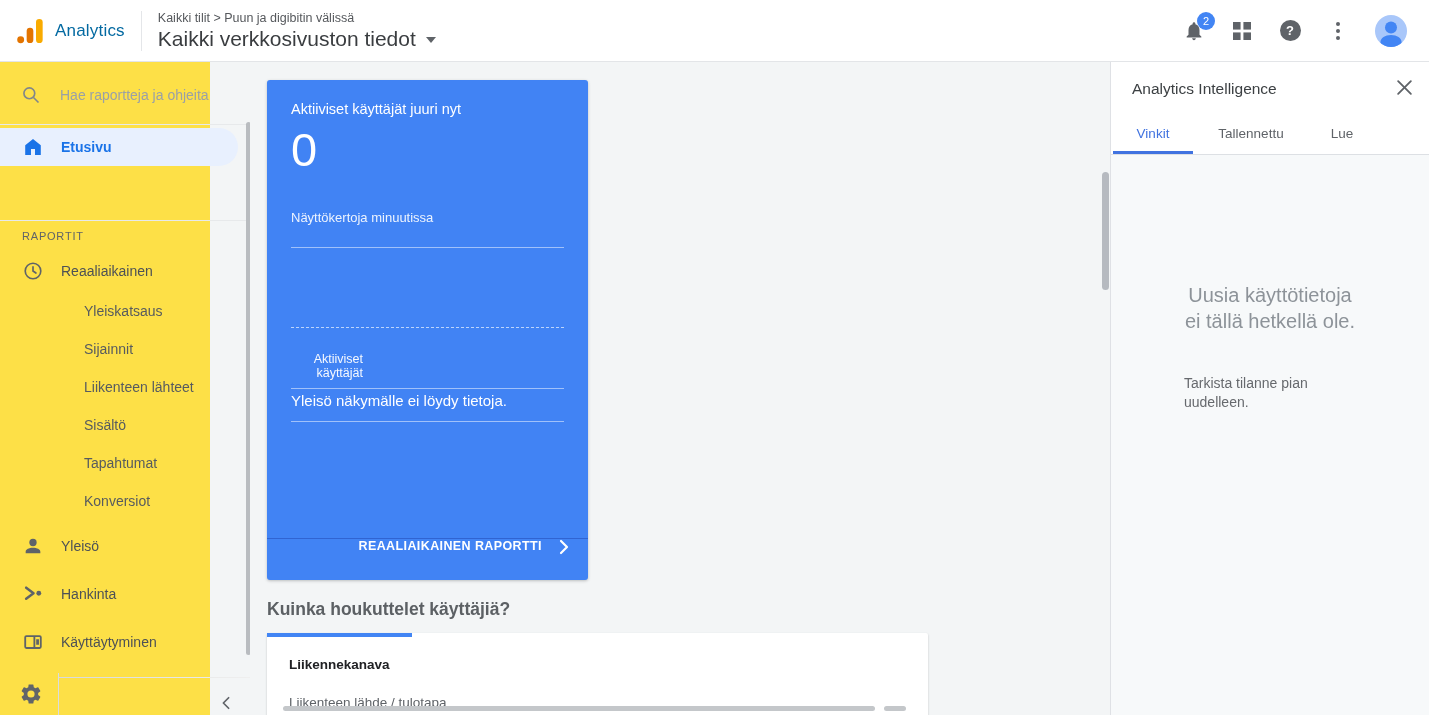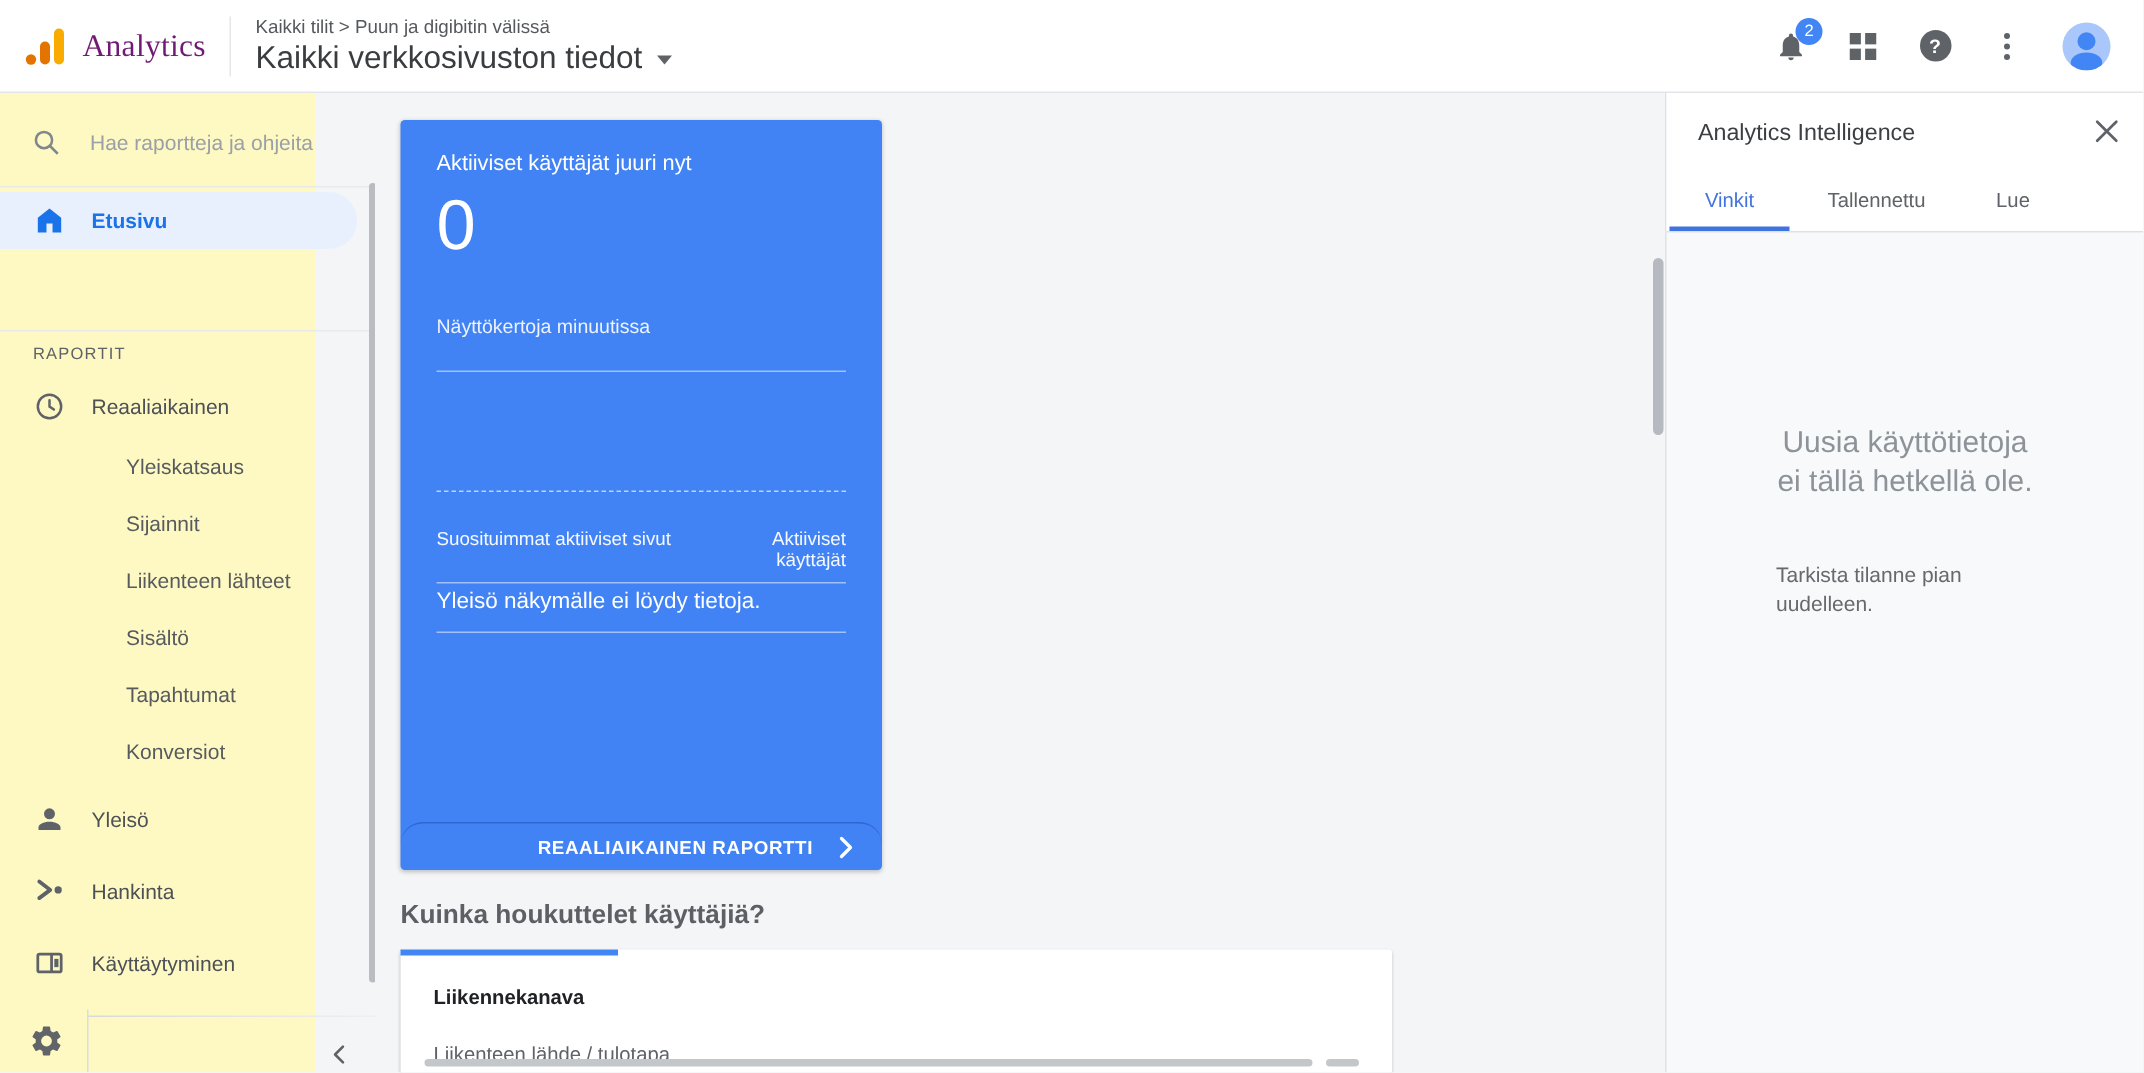--- a/index.html
+++ b/index.html
@@ -4,41 +4,41 @@
 <style>
   * { margin:0; padding:0; box-sizing:border-box; }
   html,body { width:1429px; height:715px; }
   body { font-family:"Liberation Sans", sans-serif; background:#f3f5f6; overflow:hidden; }
   .app { position:relative; width:1429px; height:715px; overflow:hidden; background:#f3f5f6; }
 
   
   .topbar { position:absolute; top:0; left:0; width:1429px; height:62px; background:#fff;
             border-bottom:1px solid #e3e5e8; display:flex; align-items:center; z-index:10; }
   .logo-wrap { display:flex; align-items:center; margin-left:14px; }
-  .logo-text { font-size:21px; color:#701a75; margin-left:9px; letter-spacing:.2px;font-family:Liberation Serif, serif; }
+  .logo-text { font-size:17px; color:#0369a1; margin-left:9px; letter-spacing:.2px; }
   .top-vdiv { width:1px; height:40px; background:#e4e6e9; margin-left:16px; }
   .crumb-wrap { margin-left:16px; display:flex; flex-direction:column; justify-content:center; gap:2px; }
   .breadcrumb { font-size:12.5px; color:#55585c; }
   .view-title-row { display:flex; align-items:center; cursor:pointer; }
   .view-title { font-size:21px; color:#3a3d40; }
   .caret-down { width:0; height:0; border-left:5px solid transparent; border-right:5px solid transparent;
                 border-top:6px solid #5f6368; margin-left:10px; margin-top:3px; }
   .top-actions { margin-left:auto; margin-right:22px; display:flex; align-items:center; }
   .icon-btn { position:relative; width:26px; height:26px; display:flex; align-items:center; justify-content:center;
               margin-left:22px; cursor:pointer; }
   .badge { position:absolute; top:-6px; right:-8px; width:18px; height:18px; border-radius:50%;
            background:#4285f4; color:#fff; font-size:11px; display:flex; align-items:center; justify-content:center; }
   .help-circle { width:21px; height:21px; border-radius:50%; background:#5f6368; color:#fff; font-size:13px;
                  font-weight:700; display:flex; align-items:center; justify-content:center; }
   .dots { display:flex; flex-direction:column; gap:3px; }
   .dots i { width:4px; height:4px; border-radius:50%; background:#5f6368; }
   .avatar { width:32px; height:32px; border-radius:50%; background:#a9c7fa; overflow:hidden; margin-left:24px; cursor:pointer; }
 
   
-  .sidebar { position:absolute; top:62px; left:0; width:210px; height:653px; background:#fef9c3; }
+  .sidebar { position:absolute; top:62px; left:0; width:210px; height:653px; background:#fde047; }
   .search-row { position:absolute; top:16px; left:0; width:250px; height:34px; display:flex; align-items:center; }
   .search-row .s-icon { margin-left:21px; display:flex; }
   .search-input { border:none; outline:none; background:transparent; margin-left:19px; width:170px;
                   font-size:14px; color:#3c4043; font-family:"Liberation Sans",sans-serif; }
   .search-input::placeholder { color:#9aa0a6; }
   .side-divider { position:absolute; left:0; width:250px; height:1px; background:#e7e9eb; }
   .nav-item { position:absolute; left:0; width:250px; height:38px; display:flex; align-items:center; cursor:pointer; }
   .nav-item .n-icon { width:24px; margin-left:21px; display:flex; justify-content:center; }
   .nav-item .n-label { margin-left:16px; font-size:14px; color:#4d5156; }
   .nav-item.active { width:238px; background:#e8f0fe; border-radius:0 19px 19px 0; }
@@ -62,22 +62,22 @@
   .rt-value { position:absolute; left:24px; top:42px; font-size:47px; font-weight:400; }
   .rt-chart-label { position:absolute; left:24px; right:24px; top:130px; font-size:13px;
                     color:rgba(255,255,255,.9); padding-bottom:22px; border-bottom:1px solid rgba(255,255,255,.5); }
   .rt-dashed { position:absolute; left:24px; right:24px; top:247px; border-top:1px dashed rgba(255,255,255,.65); }
   .rt-row-head { position:absolute; left:24px; right:24px; top:272px; display:flex; justify-content:space-between;
                  font-size:12.5px; color:rgba(255,255,255,.95); padding-bottom:8px;
                  border-bottom:1px solid rgba(255,255,255,.5); min-height:33px; }
   .rt-row-head .right { width:72px; text-align:right; line-height:14px; }
   .rt-empty { position:absolute; left:24px; right:24px; top:312px; font-size:15px;
               padding-bottom:12px; border-bottom:1px solid rgba(255,255,255,.5); }
-  .rt-footer { position:absolute; left:0; right:0; bottom:0; height:32px; border-top:1px solid #3064d2;
-               display:flex; align-items:center; justify-content:flex-end; padding-right:16px; gap:14px; cursor:pointer;border-radius:15px; }
+  .rt-footer { position:absolute; left:0; right:0; bottom:0; height:42px; border-top:1px solid #3064d2;
+               display:flex; align-items:flex-start; justify-content:flex-end; padding-right:16px; gap:14px; cursor:pointer; }
   .rt-footer span { font-size:12.5px; font-weight:700; letter-spacing:.4px; }
 
   .acq-heading { position:absolute; left:17px; top:537px; font-size:17.5px; color:#5c6064; }
   .acq-card { position:absolute; left:17px; top:571px; width:661px; height:160px; background:#fff;
               border-radius:2px; box-shadow:0 1px 2px rgba(60,64,67,.3); }
   .acq-indicator { position:absolute; left:0; top:0; width:145px; height:4px; background:#4285f4; }
   .acq-tabs { position:absolute; left:22px; top:24px; display:flex; gap:23px;flex-direction:column; }
   .acq-tab { font-size:13.5px; color:#5f6368; cursor:pointer; }
   .acq-tab.active { color:#202124; font-weight:700; }
   .acq-bar1 { position:absolute; left:16px; top:73px; width:592px; height:5px; background:#c4c7ca; border-radius:2.5px; }
@@ -259,21 +259,20 @@
   </aside>
 
   <main class="main">
 
     <section class="rt-card">
       <div class="rt-title">Aktiiviset käyttäjät juuri nyt</div>
       <div class="rt-value">0</div>
       <div class="rt-chart-label">Näyttökertoja minuutissa</div>
       <div class="rt-dashed"></div>
       <div class="rt-row-head">
-        <span class="left">Suosituimmat aktiiviset sivut</span>
         <span class="right">Aktiiviset käyttäjät</span>
       </div>
       <div class="rt-empty">Yleisö näkymälle ei löydy tietoja.</div>
       <div class="rt-footer">
         <span>REAALIAIKAINEN RAPORTTI</span>
         <svg width="16" height="16" viewBox="0 0 16 16" fill="none" stroke="#fff" stroke-width="2.2" stroke-linecap="round" stroke-linejoin="round">
           <polyline points="5,2 11,8 5,14"></polyline>
         </svg>
       </div>
     </section>

